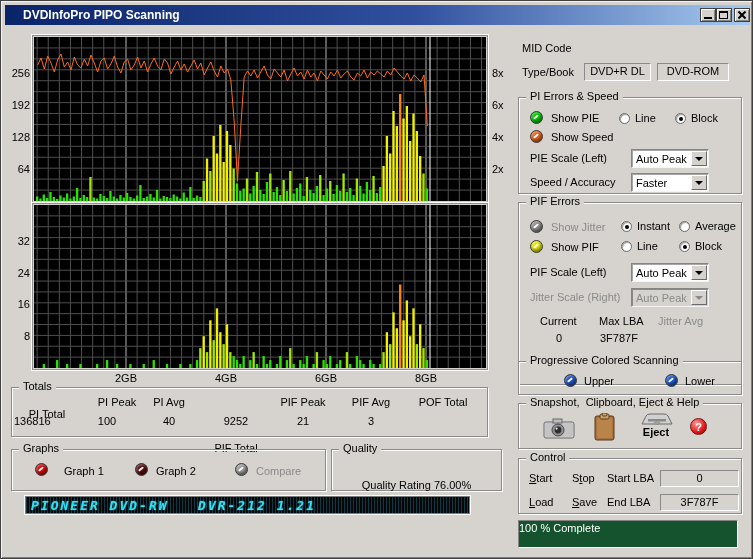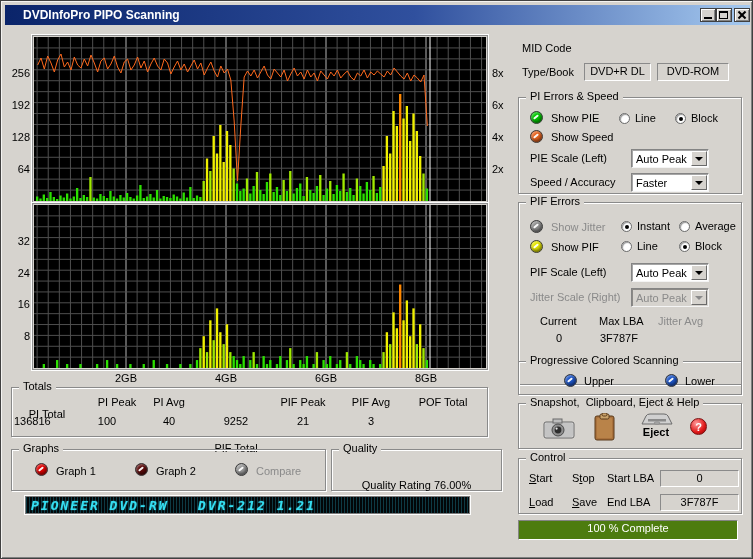--- a/index.html
+++ b/index.html
@@ -43,22 +43,22 @@
   .cb-btn{position:absolute;right:1px;top:1px;bottom:1px;width:16px;background:#d6d3ce;
     border:1px solid;border-color:#fff #6a6a6a #6a6a6a #fff;display:flex;align-items:center;justify-content:center;}
   .arr{width:0;height:0;border:4px solid transparent;border-top-color:#000;margin-top:4px;}
   .combo.disabled{background:#d6d3ce;}
   .combo.disabled .cb-val{color:#8a8a8a;}
   .combo.disabled .arr{border-top-color:#8a8a8a;}
 
   .cmd{position:absolute;white-space:pre;cursor:pointer;}
   .u{text-decoration:underline;}
 
-  .progress{position:absolute;left:517px;top:519px;width:220px;height:20px;background:#4d7c0f;
-    border:1px solid;border-color:#848484 #fff #fff #848484;color:#fff;text-align:center;line-height:15px;}
+  .progress{position:absolute;left:517px;top:519px;width:220px;height:28px;background:#14532d;
+    border:1px solid;border-color:#848484 #fff #fff #848484;color:#fff;text-align:left;line-height:15px;}
 
   .lcd{position:absolute;left:24px;width:445px;height:18px;
     background:repeating-linear-gradient(90deg,#0e3a44 0px,#0e3a44 1px,#020608 1px,#020608 3px);
     border:1px solid #7a7a7a;box-shadow:0 0 0 1px #fdfdfd;
     color:#35dff2;font:italic bold 13px "DejaVu Sans Mono",monospace;letter-spacing:2px;
     line-height:16px;padding:1px 0 0 5px;white-space:pre;overflow:hidden;
     text-shadow:0 0 2px rgba(60,230,255,.55);}
 
   .help{position:absolute;width:17px;height:17px;border-radius:50%;
     background:radial-gradient(circle at 35% 30%,#ff9a9a,#e01818 60%,#8c0404);
@@ -540,21 +540,21 @@
     <span class="lbl" style="left:122px;top:27px;width:70px;text-align:center;">40</span>
     <span class="lbl" style="left:189px;top:27px;width:70px;text-align:center;">9252</span>
     <span class="lbl" style="left:256px;top:27px;width:70px;text-align:center;">21</span>
     <span class="lbl" style="left:324px;top:27px;width:70px;text-align:center;">3</span>
     <span class="lbl" style="left:391px;top:27px;width:80px;text-align:center;"></span>
   </div>
 
   <div class="group" style="left:10px;top:448px;width:315px;height:42px;">
     <span class="legend">Graphs</span>
     <span class="led" style="left: 23px; top: 13px; background: rgb(224, 0, 0);"></span>
-    <span class="lbl" style="left:44px;top:15px;">Graph 1</span>
+    <span class="lbl" style="left:52px;top:15px;">Graph 1</span>
     <span class="led" style="left: 123px; top: 13px; background: rgb(92, 10, 10);"></span>
     <span class="lbl" style="left:144px;top:15px;">Graph 2</span>
     <span class="led" style="left: 223px; top: 13px; background: rgb(154, 154, 154);"></span>
     <span class="lbl gray" style="left:244px;top:15px;">Compare</span>
   </div>
 
   <div class="group" style="left:330px;top:448px;width:171px;height:42px;">
     <span class="legend">Quality</span>
     <span class="lbl" style="left:0;top:17px;width:100%;text-align:center;margin-top:12px;">Quality Rating 76.00%</span>
   </div>

